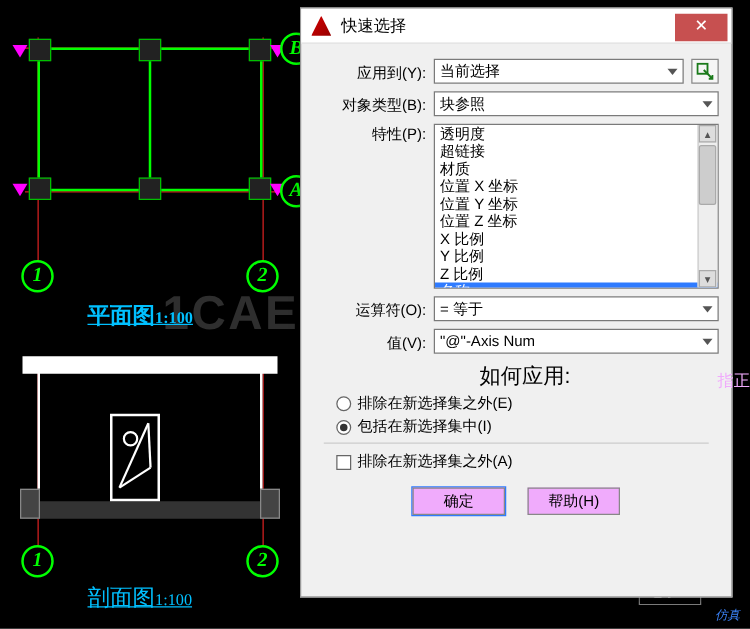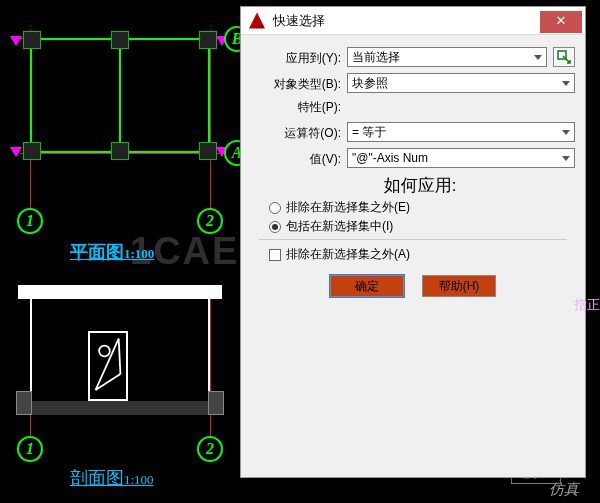--- a/index.html
+++ b/index.html
@@ -101,22 +101,22 @@
 .axis-2s { left: 210px; top: 290px; width: 1px; height: 154px; }
 .t2 { left: 70px; top: 466px; }
 
 .watermark {
   position: absolute; left: 130px; top: 230px;
   color: #2e2e2e; font-size: 38px; font-weight: bold;
   font-family: Arial, sans-serif; letter-spacing: 2px;
   pointer-events: none;
 }
 .footer-sim {
-  position: absolute; right: 21px; bottom: 4px;
-  color: #a3a3a3; font-size: 15px; font-style: italic;
+  position: absolute; right: 8px; bottom: 4px;
+  color: #3b82f6; font-size: 10px; font-style: italic;
   font-family: KaiTi, serif;
 }
 .footer-label {
   position: absolute; right: 40px; bottom: 20px;
   color: #fff; box-shadow:0 0 0 1px #888;
   padding:1px 6px; font-size:12px;
 }
 
 
 .dialog {
@@ -207,21 +207,21 @@
 .group-topline {
   border-top: 1px solid #ccc; margin: 4px 8px 6px 8px;
 }
 
 .btn-row {
   display: flex; justify-content: center; gap: 18px;
   padding: 10px 0 4px;
 }
 .btn {
   width: 74px; height: 22px; line-height: 20px;
-  background: #c2410c; border: 1px solid #888;
+  background: #f0abfc; border: 1px solid #888;
   text-align: center; font-size: 12px;
 }
 .btn.primary { box-shadow: 0 0 0 1px #2f7bff; }
 
 .side-anno {
   position: absolute; right: 0; top: 296px;
   color: #f0abfc; font-size: 13px; z-index: 50;
 }
 </style>
 </head>
@@ -305,20 +305,37 @@
 
     <div class="row">
       <div class="label">对象类型(B):</div>
       <div class="combo">
         <span>块参照</span>
       </div>
     </div>
 
     <div class="row" style="align-items:flex-start">
       <div class="label">特性(P):</div>
+      <div class="listbox" id="properties-listbox">
+        <div class="item">透明度</div>
+          <div class="item">超链接</div>
+          <div class="item">材质</div>
+          <div class="item">位置 X 坐标</div>
+          <div class="item">位置 Y 坐标</div>
+          <div class="item">位置 Z 坐标</div>
+          <div class="item">X 比例</div>
+          <div class="item">Y 比例</div>
+          <div class="item">Z 比例</div>
+          <div class="item sel">名称</div>
+          <div class="scrollbar">
+          <div class="arrow up">▴</div>
+          <div class="thumb"></div>
+          <div class="arrow down">▾</div>
+        </div>
+      </div>
     </div>
 
     <div class="row">
       <div class="label">运算符(O):</div>
       <div class="combo">
         <span>= 等于</span>
       </div>
     </div>
 
     <div class="row">

